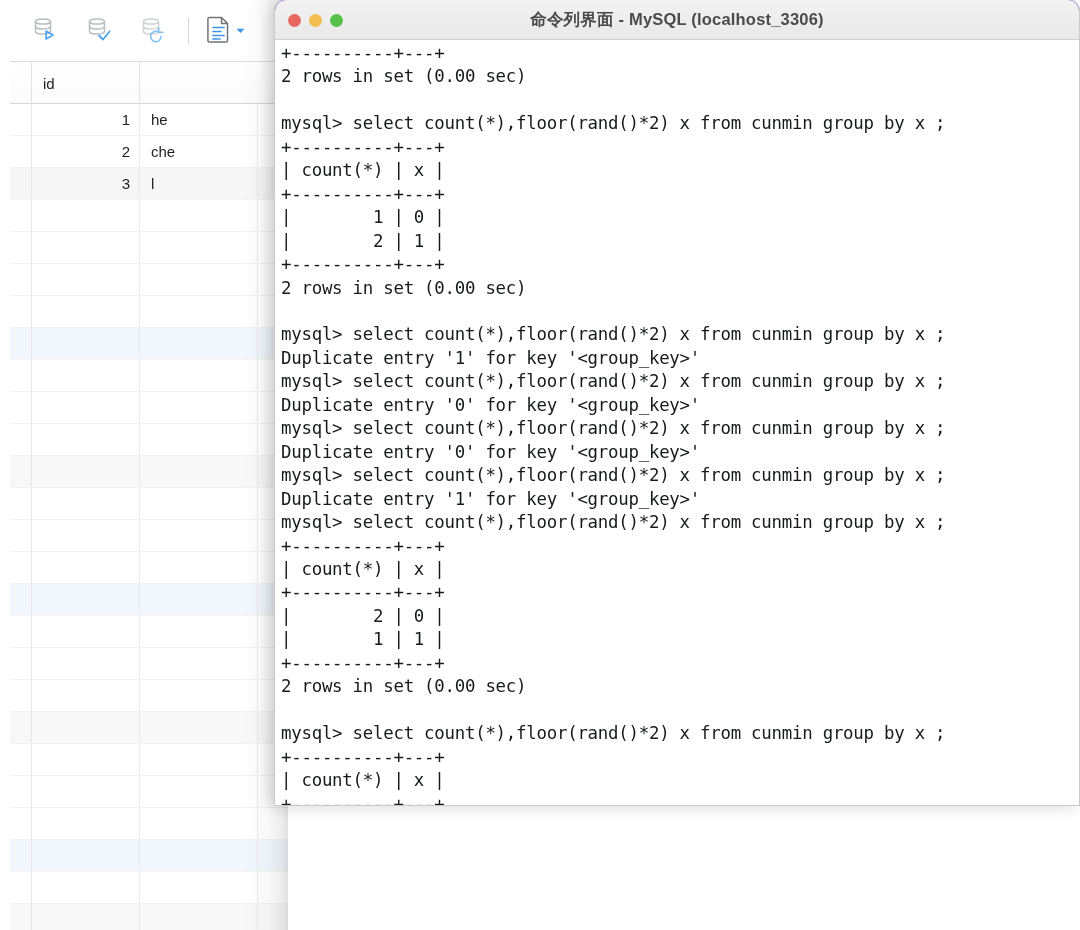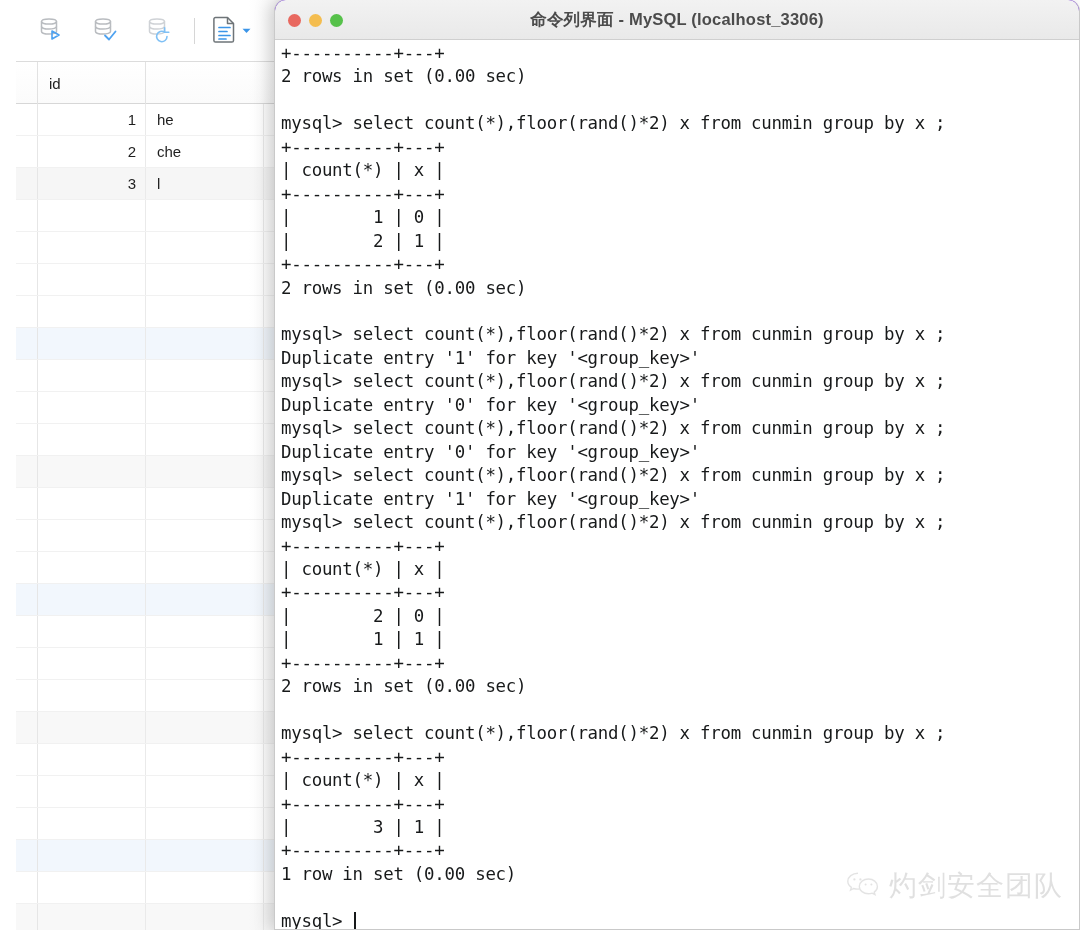--- a/index.html
+++ b/index.html
@@ -15,21 +15,21 @@
   #app {
     position: relative;
     width: 1080px;
     height: 930px;
     background: #ffffff;
   }
 
   
   #left-panel {
     position: absolute;
-    left: 16px; top: 0;
+    left: 10px; top: 0;
     width: 278px;
     height: 930px;
     background: #fef9c3;
     overflow: hidden;
   }
 
   
   #toolbar {
     position: relative;
     height: 62px;
@@ -125,21 +125,21 @@
         rgba(140,140,140,0.17) 88%,
         rgba(130,130,130,0.26) 100%);
   }
 
   
   #terminal-window {
     position: absolute;
     left: 274px;
     top: 0px;
     width: 806px;
-    height: 930px;
+    height: 806px;
     background: #6d28d9;
     border-top-left-radius: 11px;
     border-top-right-radius: 11px;
     border: 1px solid #c9c9c9;
     border-top: none;
     box-shadow: -5px 0 16px rgba(0,0,0,0.17);
     overflow: hidden;
   }
   #titlebar {
     position: relative;

